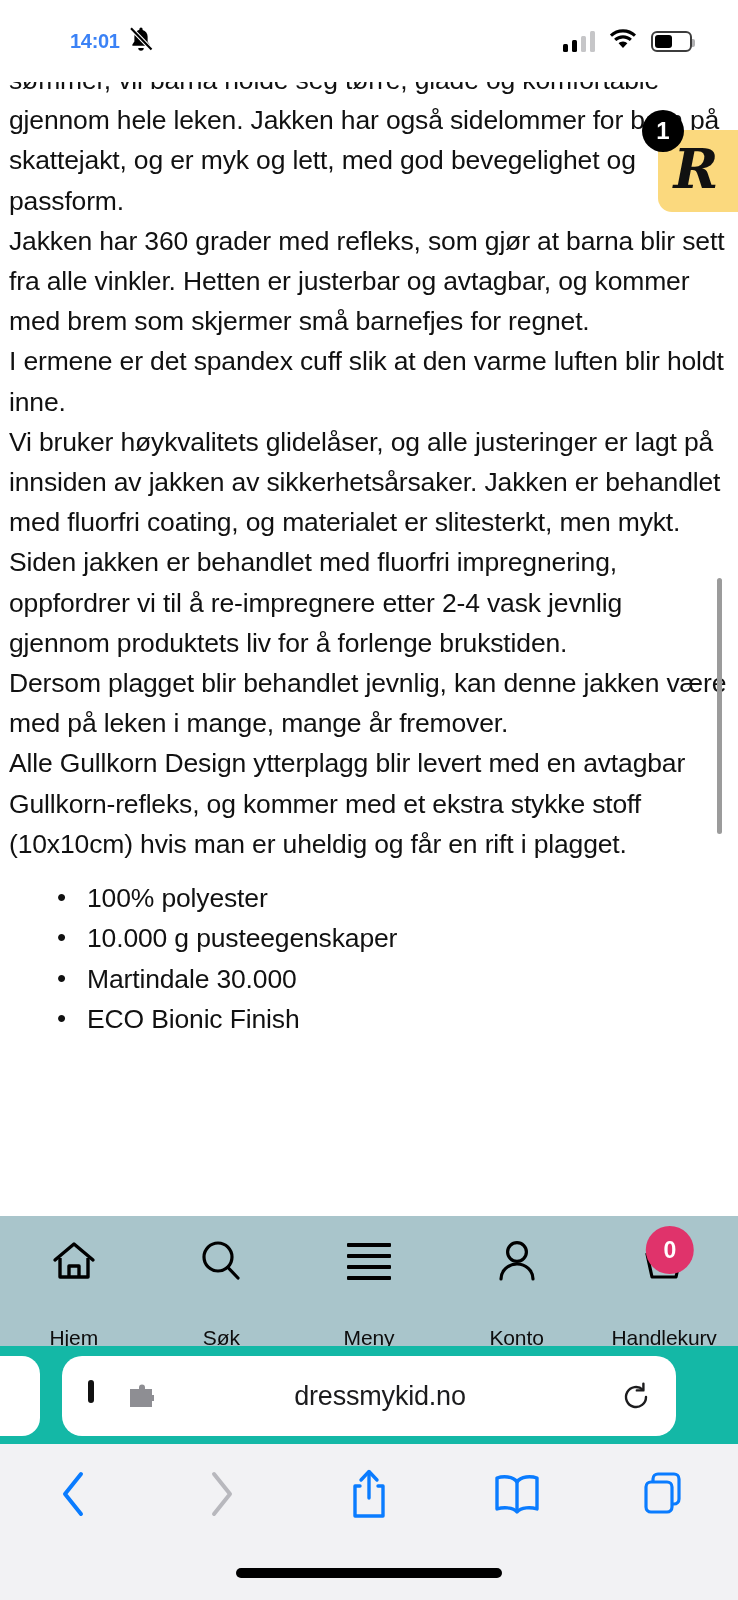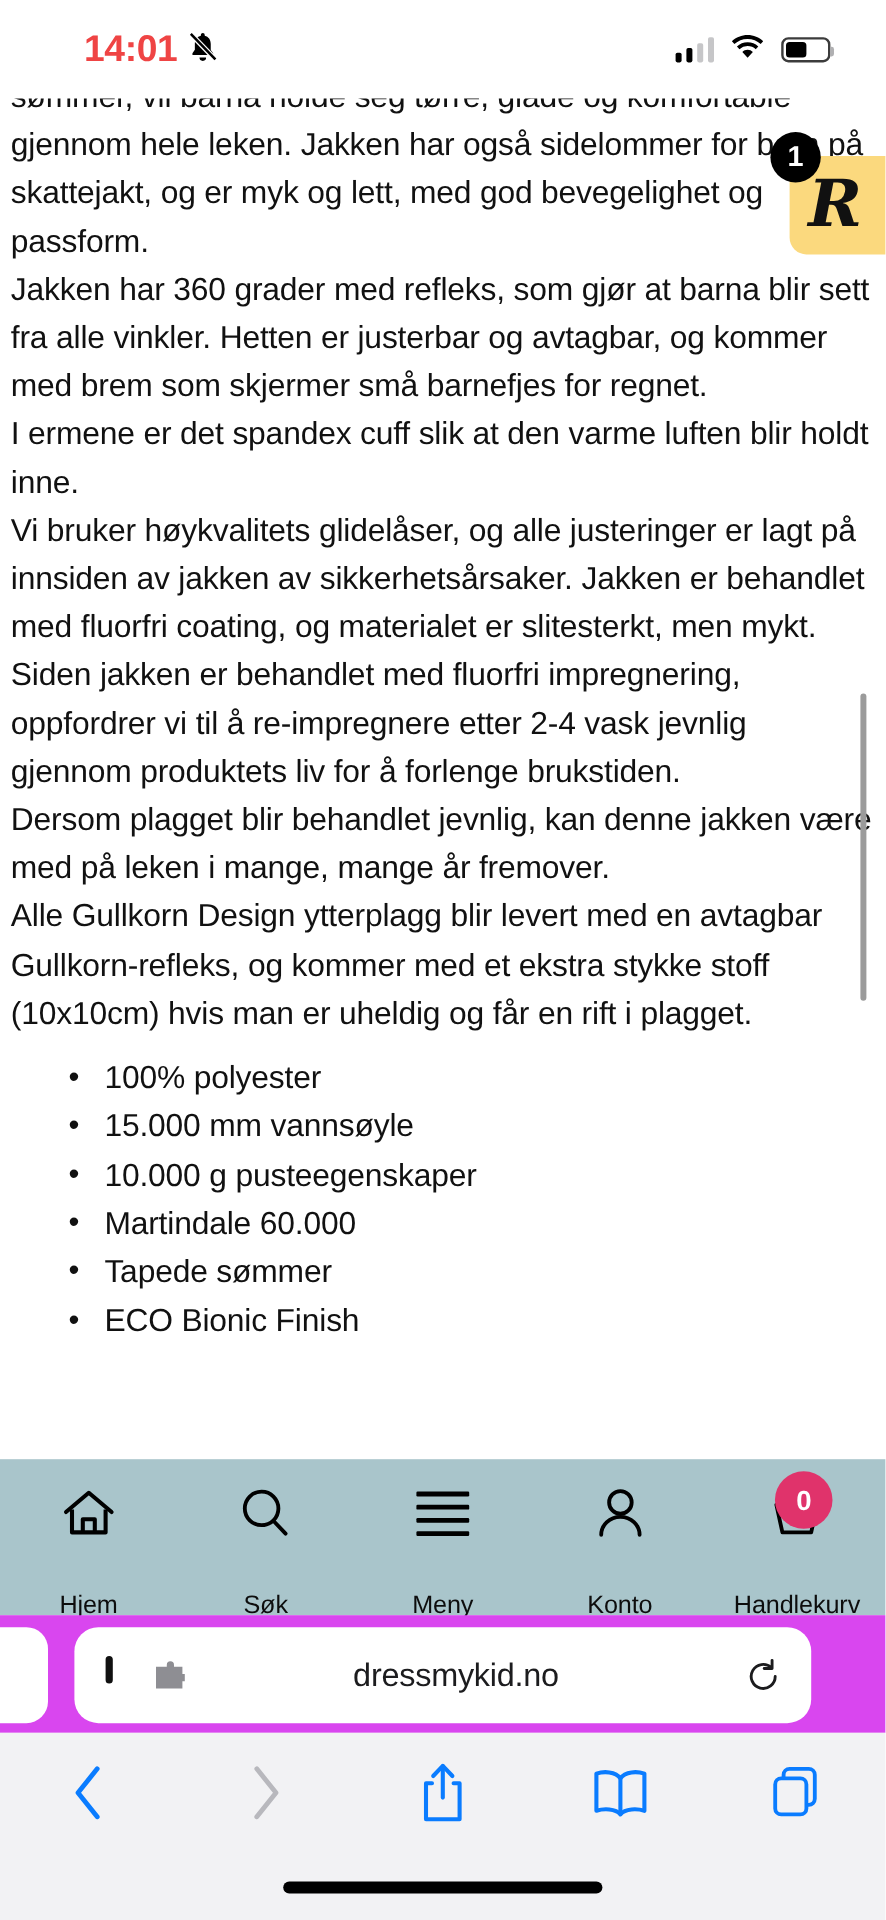--- a/index.html
+++ b/index.html
@@ -11,21 +11,21 @@
   }
   #screen { position:relative; width:738px; height:1600px; background:#fff; }
 
   
   .statusbar {
     position:absolute; top:0; left:0; width:738px; height:82px;
     display:flex; align-items:center; justify-content:space-between;
     padding:0 46px 0 70px;
   }
   .status-left { display:flex; align-items:center; gap:6px; }
-  .status-time { font-size:31px; font-weight:600; color:#ef4444; letter-spacing:-0.3px; }
+  .status-time { font-size:20px; font-weight:600; color:#3b82f6; letter-spacing:-0.3px; }
   .status-right { display:flex; align-items:center; gap:13px; }
 
   .signal { display:flex; align-items:flex-end; gap:3.5px; height:21px; }
   .signal i { width:5.5px; border-radius:1.5px; background:#000; display:block; }
   .signal i:nth-child(1){ height:8px; }
   .signal i:nth-child(2){ height:12px; }
   .signal i:nth-child(3){ height:16px; background:#c6c6c8; }
   .signal i:nth-child(4){ height:21px; background:#c6c6c8; }
 
   .battery { position:relative; width:41px; height:21px; border:2px solid #3c3c3c; border-radius:6px; display:flex; align-items:center; padding:2px; }
@@ -94,21 +94,21 @@
     position:absolute; top:-12px; left:50%; transform:translateX(-38%);
     width:48px; height:48px; border-radius:50%;
     background:#e0336b; color:#fff;
     display:flex; align-items:center; justify-content:center;
     font-size:23px; font-weight:600; z-index:2;
   }
 
   
   .safari-urlwrap {
     position:absolute; top:1346px; left:0; width:738px; height:98px;
-    background:#d946ef;
+    background:#14b8a6;
   }
   .safari-sidetab {
     position:absolute; left:-40px; top:10px; width:80px; height:80px;
     background:#fff; border-radius:18px;
   }
   .urlbar {
     position:absolute; left:62px; top:10px; width:614px; height:80px;
     background:#fff; border-radius:20px;
     display:flex; align-items:center; padding:0 26px;
   }
@@ -180,24 +180,22 @@
       <p class="para clipped">sømmer, vil barna holde seg tørre, glade og komfortable</p>
       <p class="para">gjennom hele leken. Jakken har også sidelommer for barn på skattejakt, og er myk og lett, med god bevegelighet og passform.</p>
       <p class="para">Jakken har 360 grader med refleks, som gjør at barna blir sett fra alle vinkler. Hetten er justerbar og avtagbar, og kommer med brem som skjermer små barnefjes for regnet.</p>
       <p class="para">I ermene er det spandex cuff slik at den varme luften blir holdt inne.</p>
       <p class="para">Vi bruker høykvalitets glidelåser, og alle justeringer er lagt på innsiden av jakken av sikkerhetsårsaker. Jakken er behandlet med fluorfri coating, og materialet er slitesterkt, men mykt.</p>
       <p class="para">Siden jakken er behandlet med fluorfri impregnering, oppfordrer vi til å re-impregnere etter 2-4 vask jevnlig gjennom produktets liv for å forlenge brukstiden.</p>
       <p class="para">Dersom plagget blir behandlet jevnlig, kan denne jakken være med på leken i mange, mange år fremover.</p>
       <p class="para">Alle Gullkorn Design ytterplagg blir levert med en avtagbar Gullkorn-refleks, og kommer med et ekstra stykke stoff (10x10cm) hvis man er uheldig og får en rift i plagget.</p>
       <ul class="speclist">
         <li>100% polyester</li>
-        <li>15.000 mm vannsøyle</li>
         <li>10.000 g pusteegenskaper</li>
-        <li>Martindale 60.000</li>
-        <li>Tapede sømmer</li>
+        <li>Martindale 30.000</li>
         <li>ECO Bionic Finish</li>
       </ul>
     </div>
     <div class="scrollbar"></div>
   </div>
 
   <div class="ext-badge">
     <span class="r-glyph">R</span>
     <span class="ext-count">1</span>
   </div>

